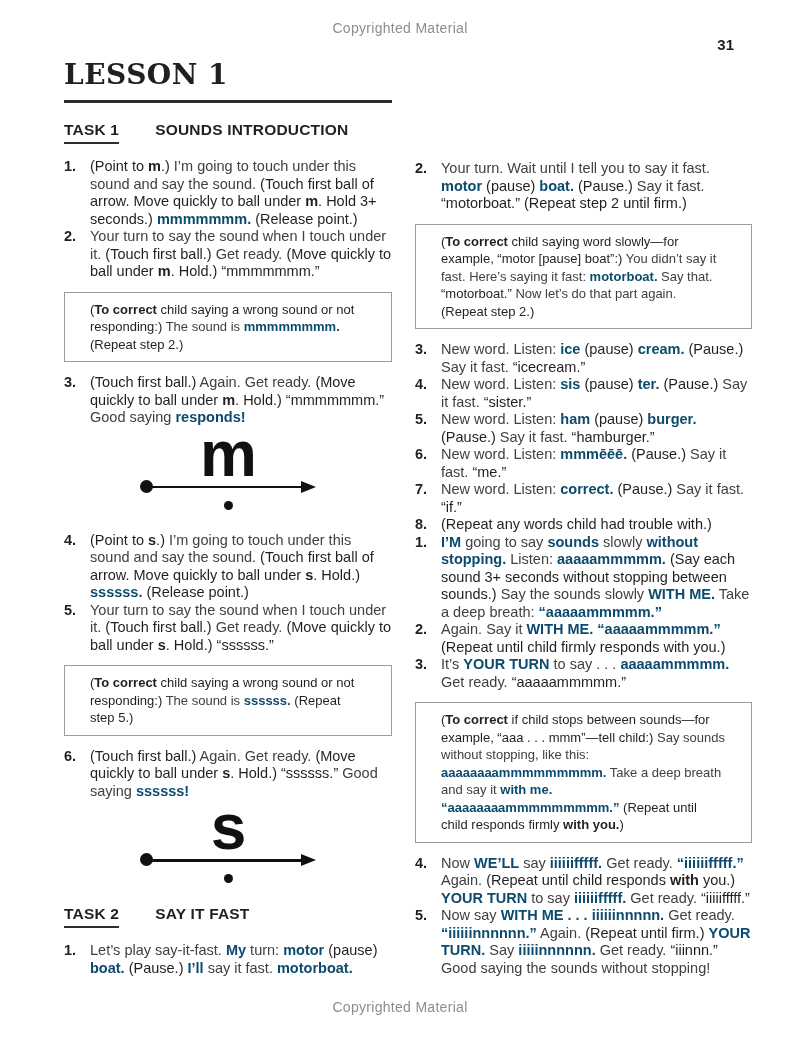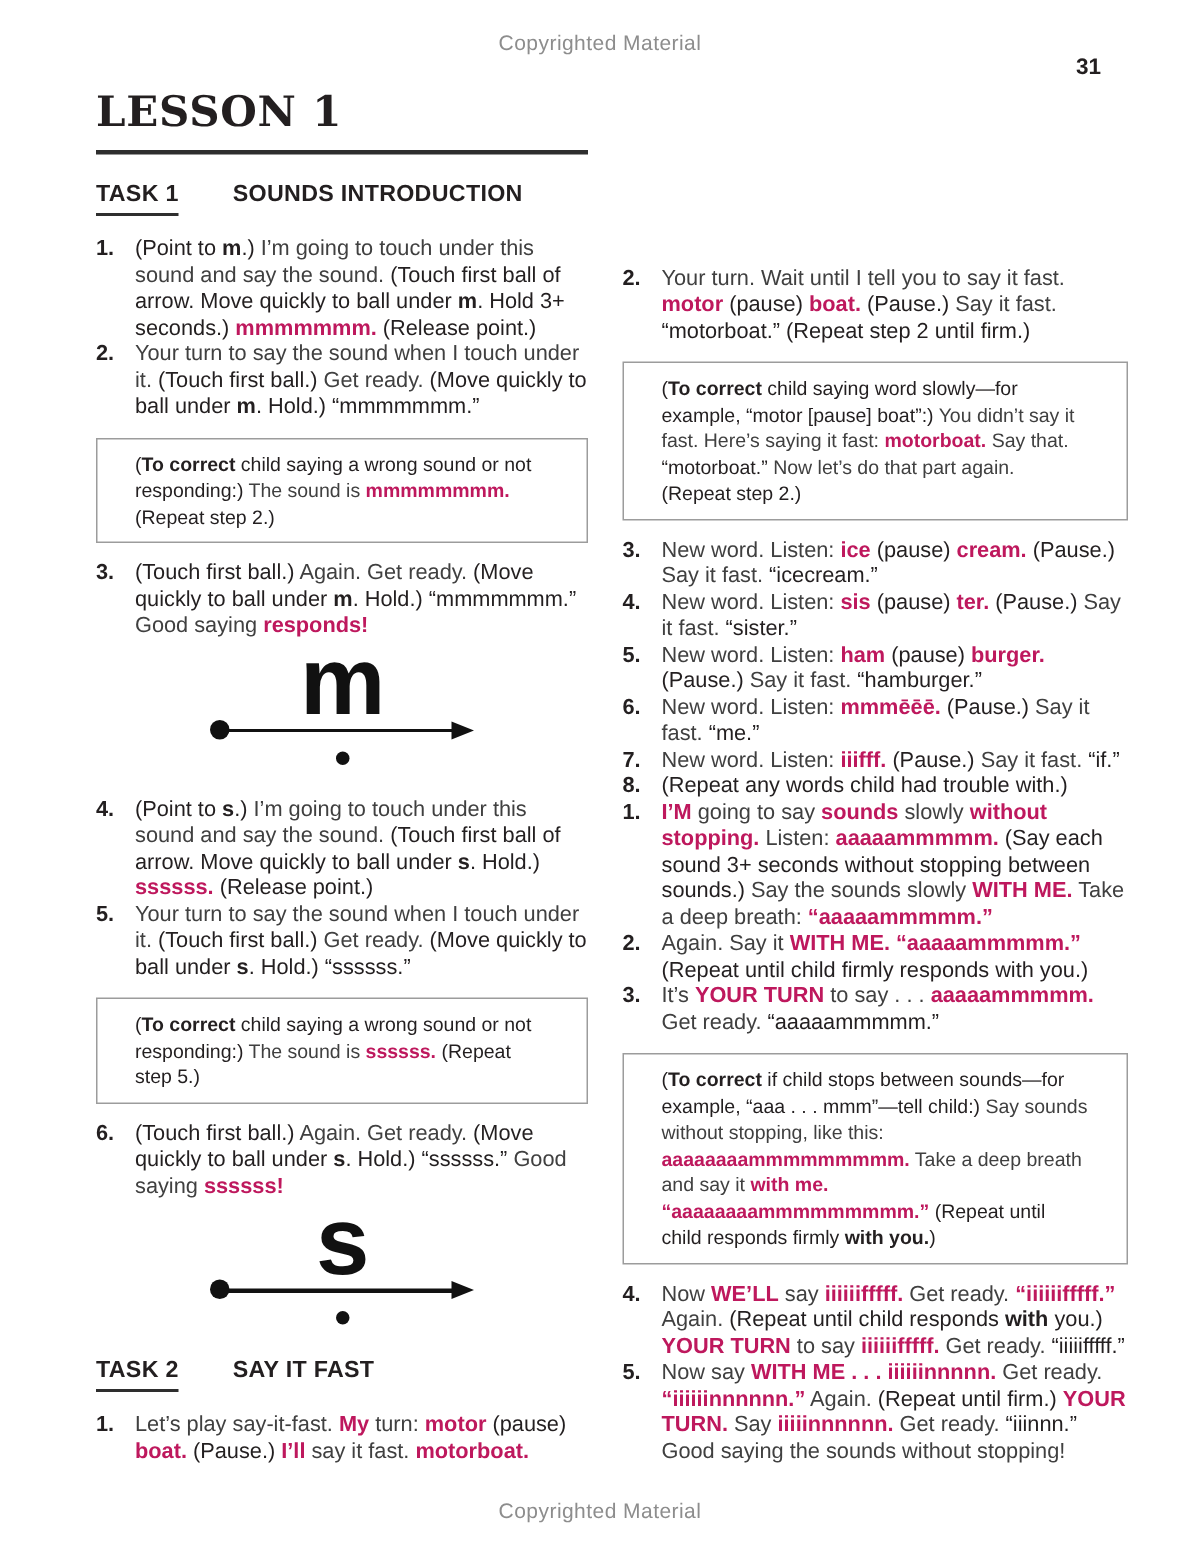--- a/index.html
+++ b/index.html
@@ -22,21 +22,21 @@
   .task-label{border-bottom:2px solid #2e2e2e;padding-bottom:3px;white-space:nowrap;}
   .t2-head{margin-top:16px;}
   .steps{font-size:14.5px;line-height:17.5px;}
   .col-right > .steps.first{margin-top:8px;}
   .step{display:flex;margin:0;}
   .step-num{flex:none;width:26px;font-weight:700;}
   .step-body{flex:1;}
   .sg-k{color:#231f20;}
   .sg-kb{color:#231f20;font-weight:700;}
   .sg-r{color:#404040;}
-  .sg-rb{color:#be185d;font-weight:700;}
+  .sg-rb{color:#0c4a6e;font-weight:700;}
   .correction-box{
     border:1.5px solid #9c9c9c;padding:8px 25px;margin:11px 0 12px;
     font-size:13px;line-height:17.5px;background:#fff;
   }
   .diagram{width:176px;margin:4px auto 22px;}
   .dia-letter{
     height:46px;display:flex;align-items:flex-end;justify-content:center;
     font-size:64px;font-weight:700;line-height:.70;letter-spacing:-1px;color:#111;
   }
   .dia-arrow{position:relative;height:16px;margin-top:2px;}
@@ -157,21 +157,21 @@
         <div class="step">
           <span class="step-num">5.</span>
           <span class="step-body"><span class="sg-r">New word. Listen: </span><span class="sg-rb">ham</span><span class="sg-k"> (pause) </span><span class="sg-rb">burger.</span><span class="sg-k"> (Pause.) </span><span class="sg-r">Say it fast. </span><span class="sg-k">“hamburger.”</span></span>
         </div>
         <div class="step">
           <span class="step-num">6.</span>
           <span class="step-body"><span class="sg-r">New word. Listen: </span><span class="sg-rb">mmmēēē.</span><span class="sg-k"> (Pause.) </span><span class="sg-r">Say it </span><span class="sg-r">fast. </span><span class="sg-k">“me.”</span></span>
         </div>
         <div class="step">
           <span class="step-num">7.</span>
-          <span class="step-body"><span class="sg-r">New word. Listen: </span><span class="sg-rb">iiifff.</span><span class="sg-k"> (Pause.) </span><span class="sg-r">Say it </span><span class="sg-r">fast. </span><span class="sg-k">“if.”</span></span>
+          <span class="step-body"><span class="sg-r">New word. Listen: </span><span class="sg-rb">correct.</span><span class="sg-k"> (Pause.) </span><span class="sg-r">Say it </span><span class="sg-r">fast. </span><span class="sg-k">“if.”</span></span>
         </div>
         <div class="step">
           <span class="step-num">8.</span>
           <span class="step-body"><span class="sg-k">(Repeat any words child had trouble with.)</span></span>
         </div>
       </div>
 
 
     <div class="steps">
         <div class="step">

